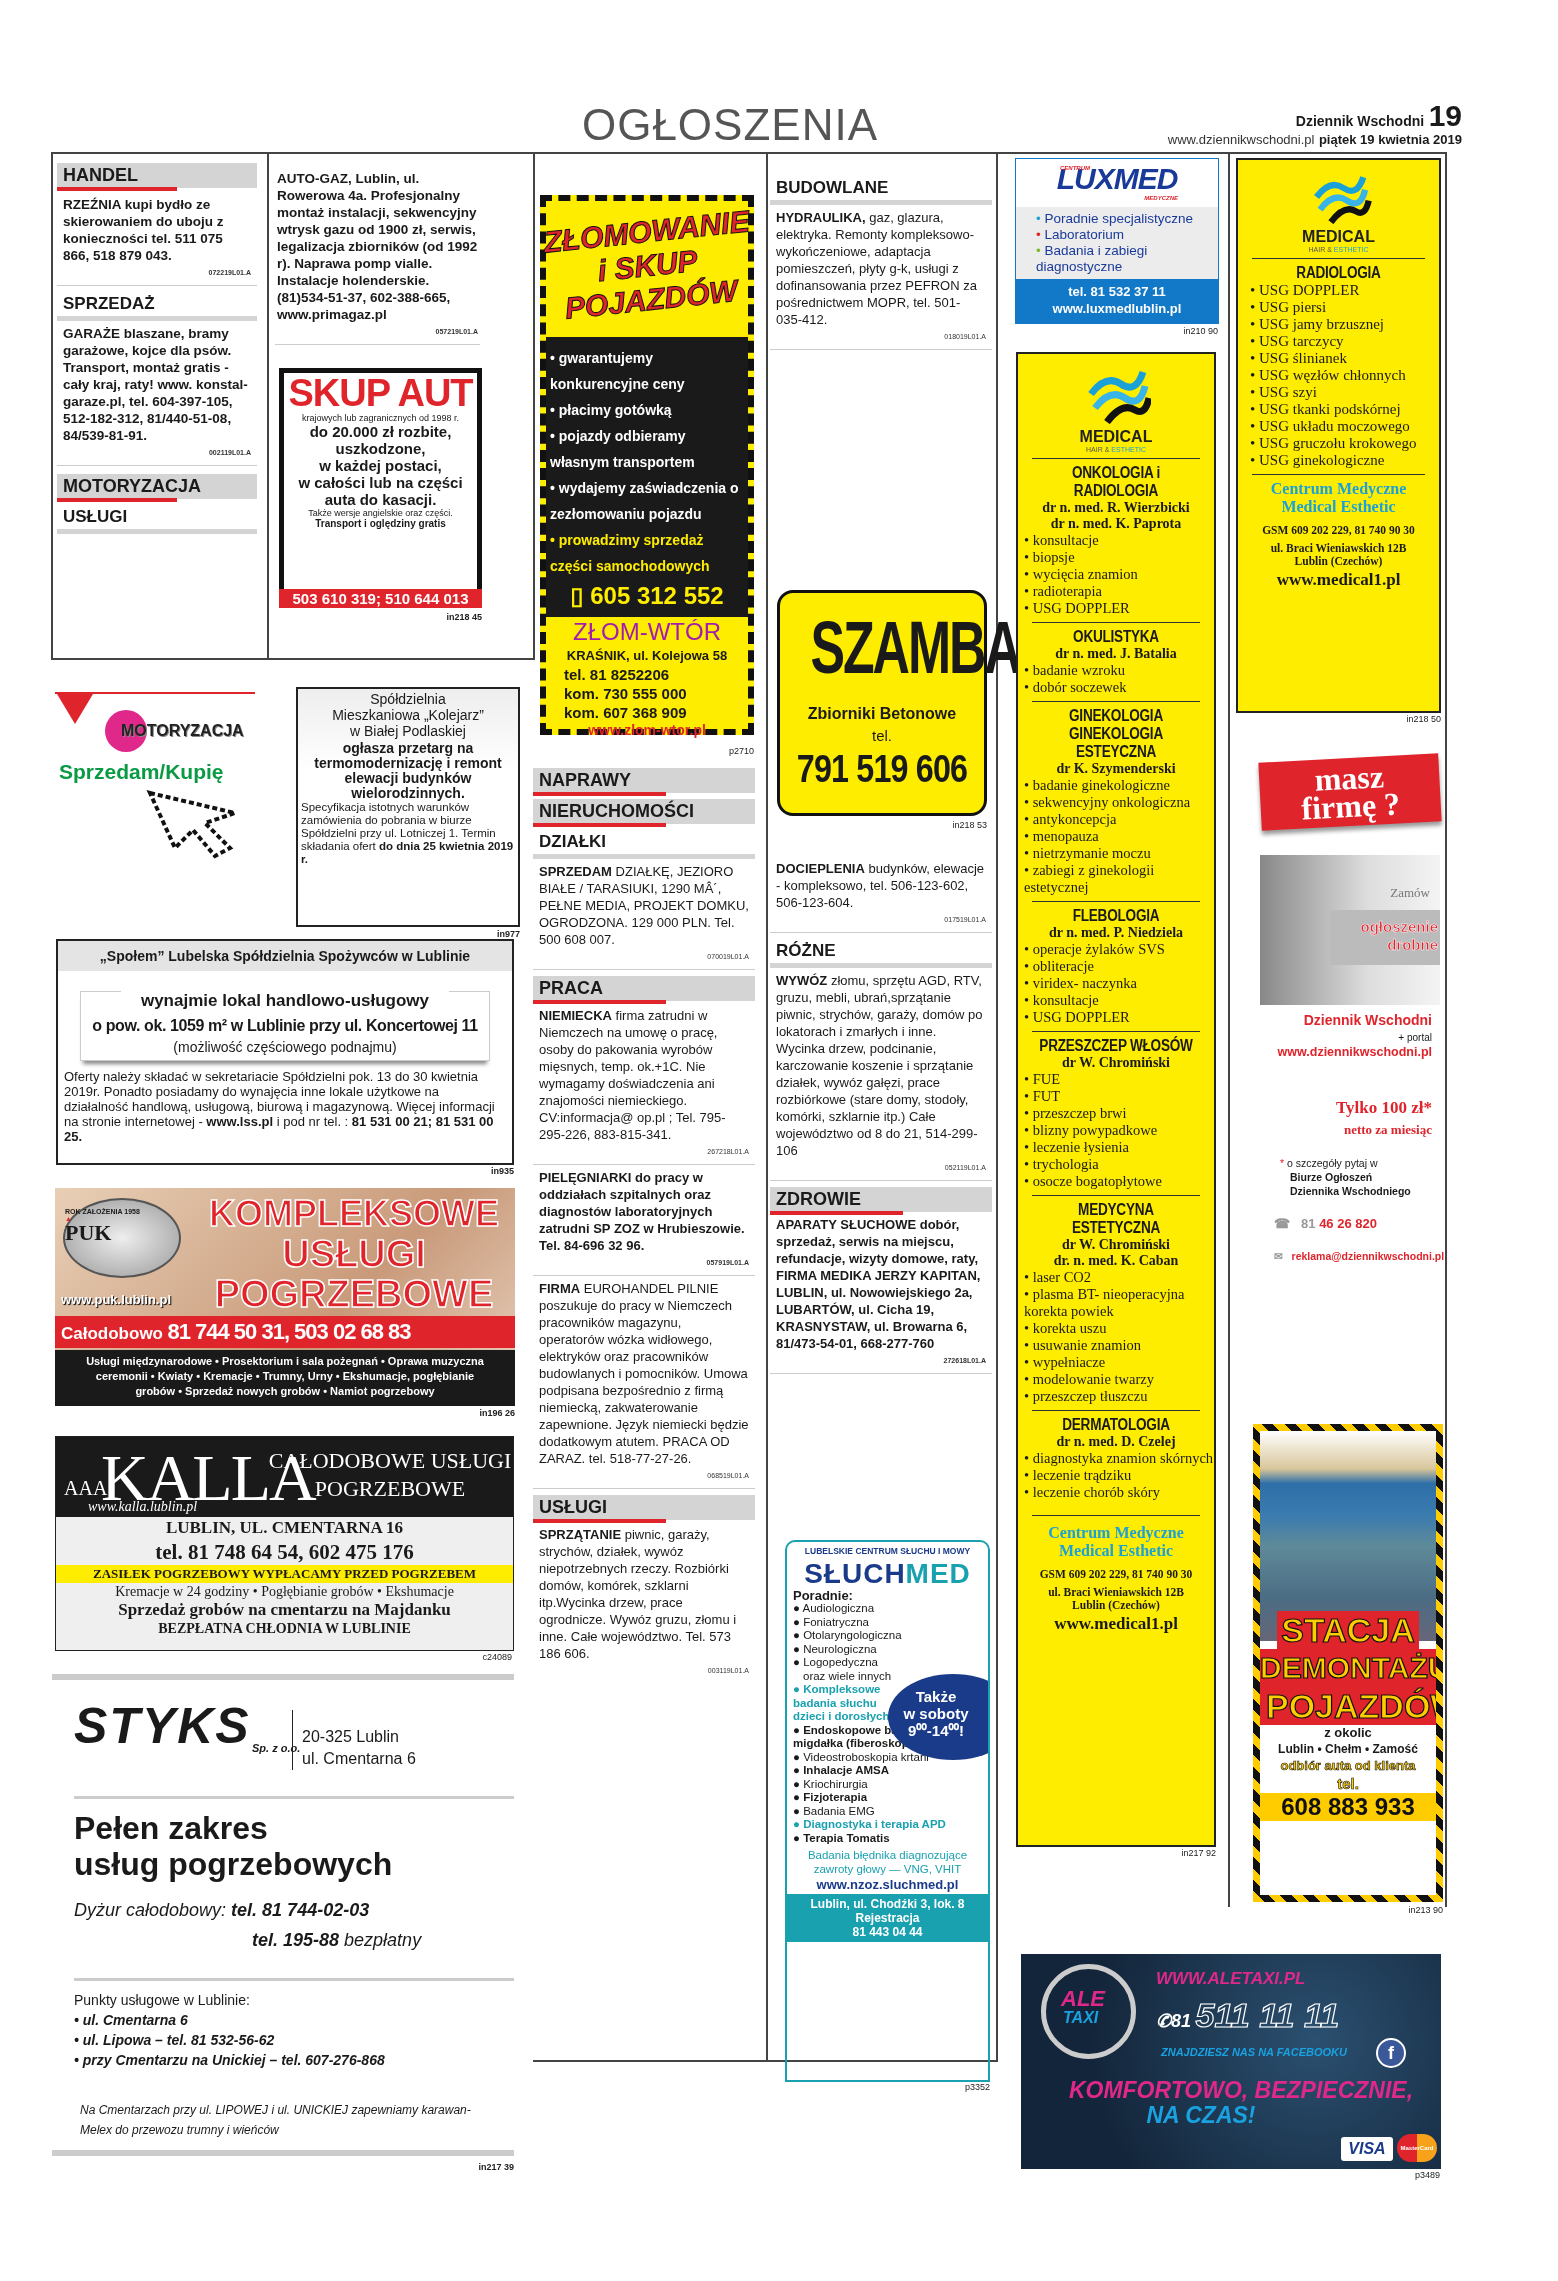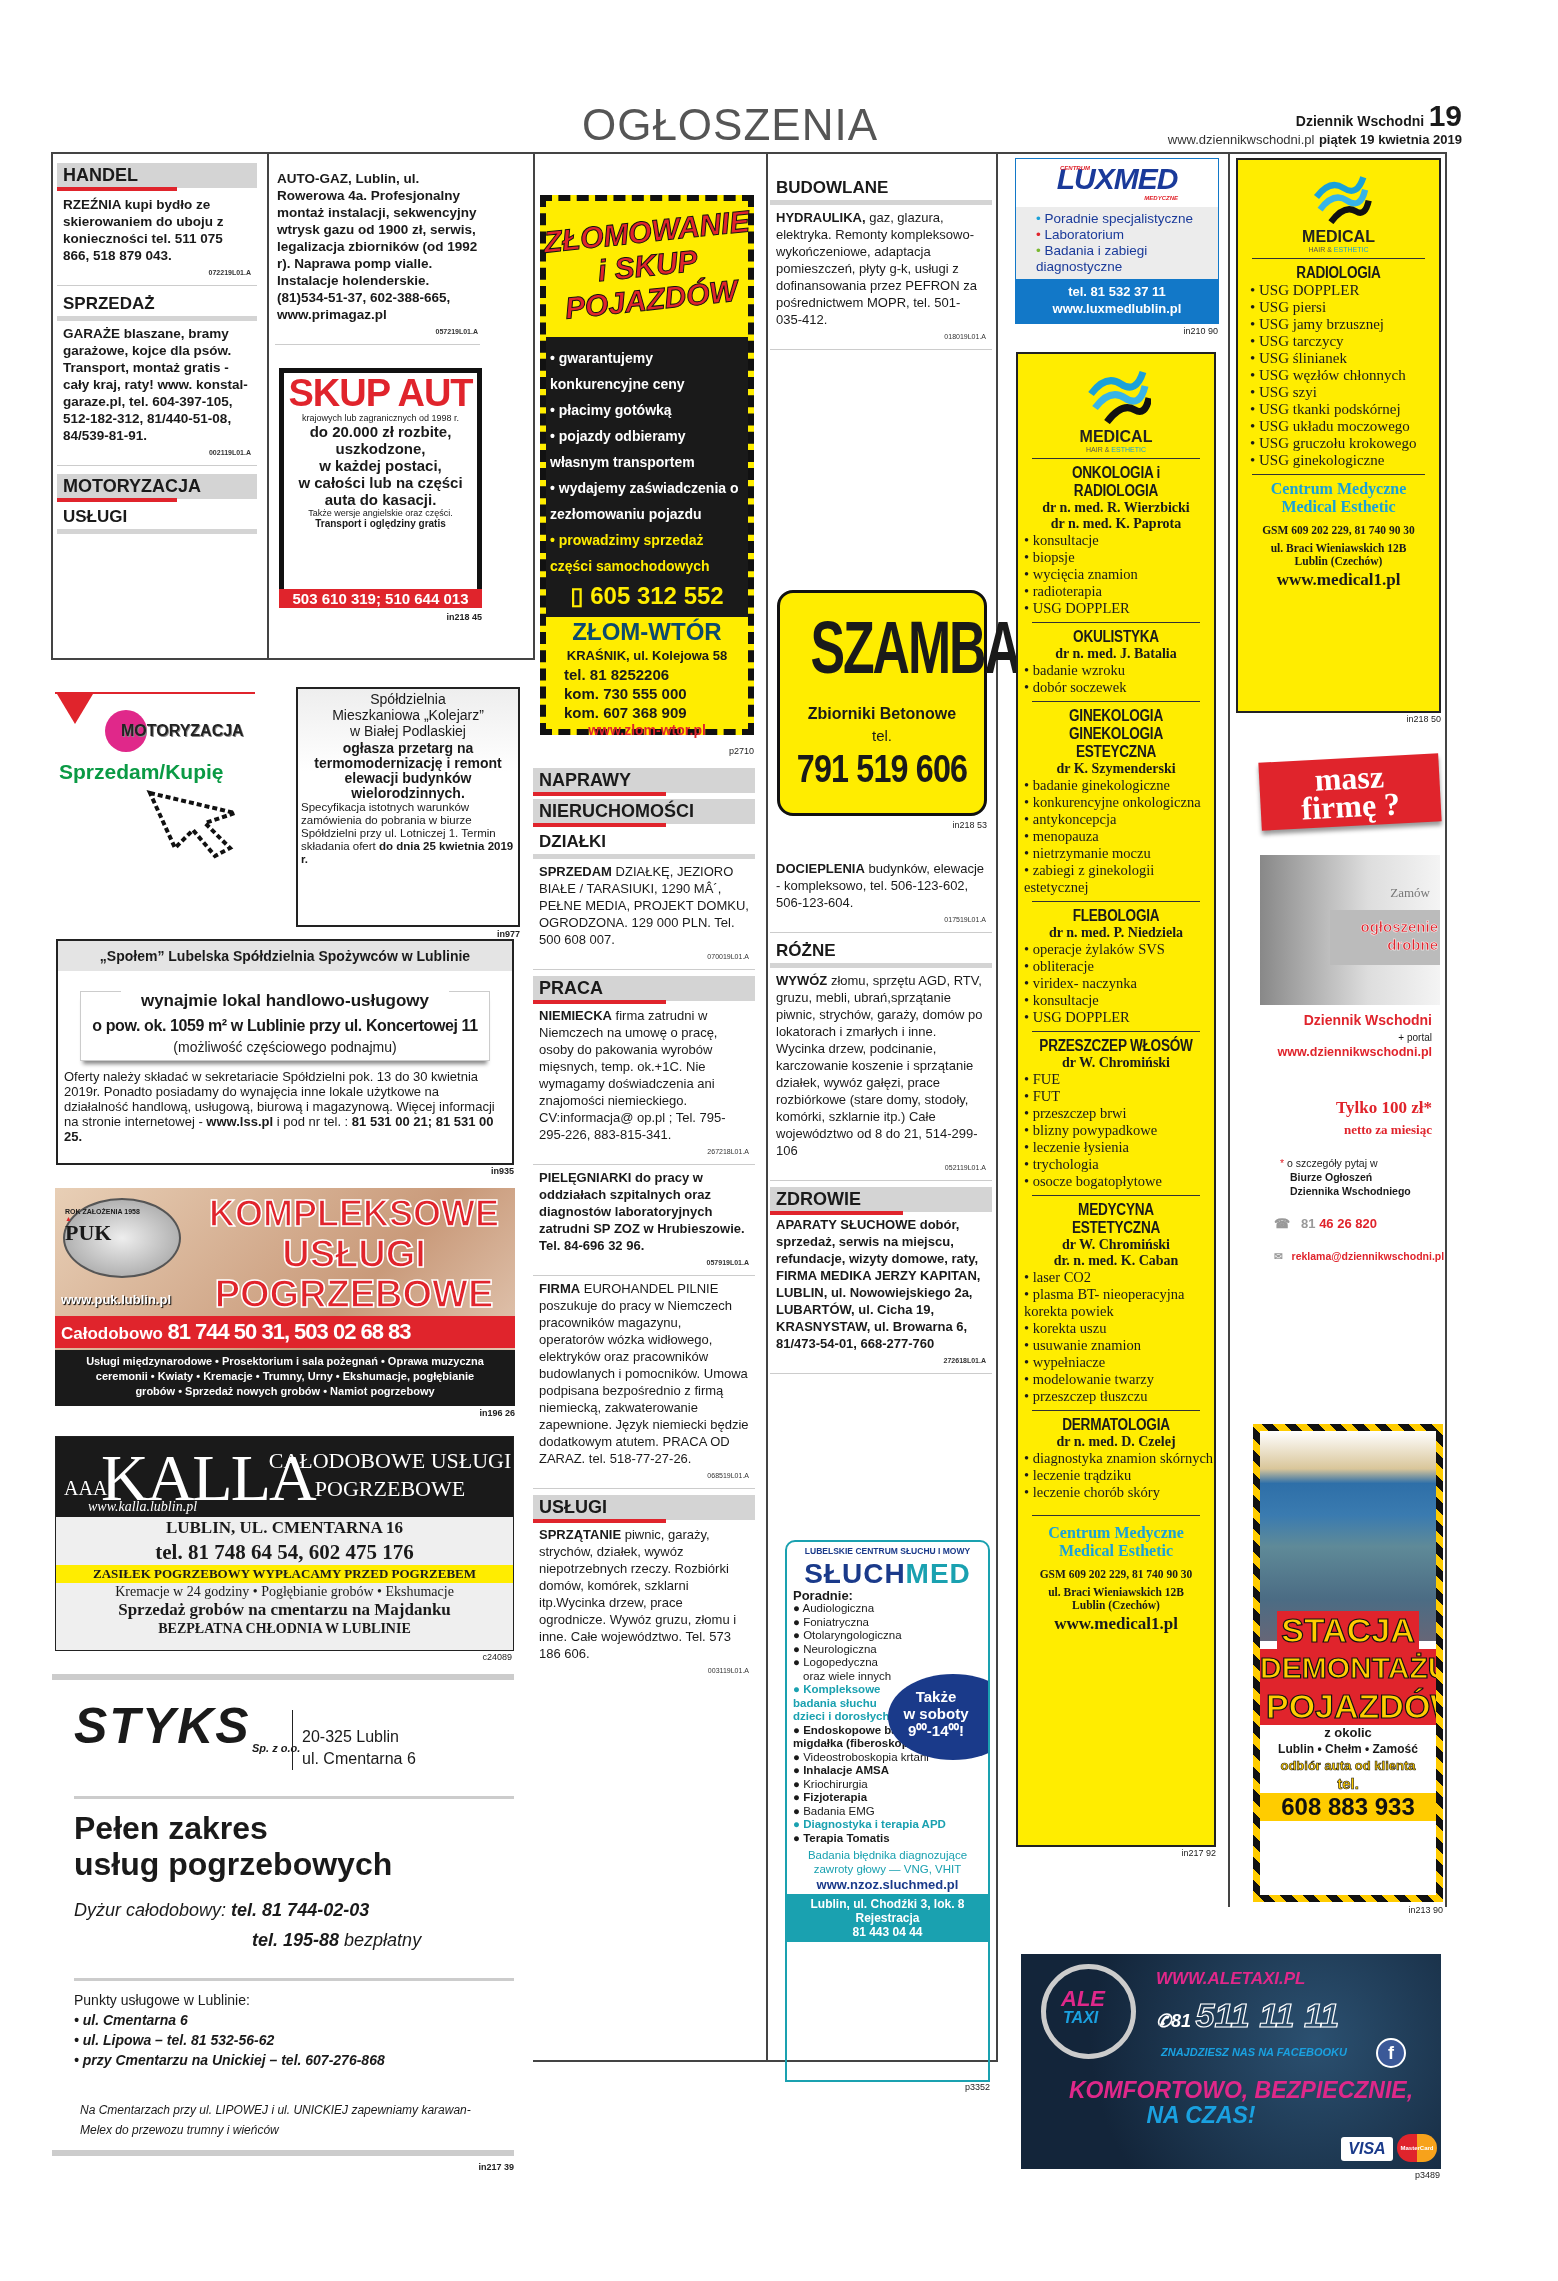--- a/index.html
+++ b/index.html
@@ -174,21 +174,21 @@
       <div>POJAZDÓW</div>
   </div>
   <div style="background:#1a1a1a;color:#fff;font-weight:bold;font-size:14px;line-height:26px;text-align:left;padding:8px 4px 4px;margin-top:20px">
     <div>• gwarantujemy konkurencyjne ceny</div>
       <div>• płacimy gotówką</div>
       <div>• pojazdy odbieramy własnym transportem</div>
       <div>• wydajemy zaświadczenia o zezłomowaniu pojazdu</div>
     <div style="color:#ffed00">• prowadzimy sprzedaż części samochodowych</div>
     <div style="color:#ffed00;font-size:24px;line-height:34px;text-align:center"><span>▯</span> <span>605 312 552</span></div>
   </div>
-  <div style="color:#0c4a6e;font-weight:bold;font-size:24px;line-height:30px">ZŁOM-WTÓR</div>
+  <div style="color:#a21caf;font-weight:normal;font-size:24px;line-height:30px">ZŁOM-WTÓR</div>
   <div style="font-weight:bold;font-size:13px;line-height:18px">KRAŚNIK, ul. Kolejowa 58</div>
   <div style="font-weight:bold;font-size:15px;line-height:19px;text-align:left;padding-left:18px">tel.     81 8252206</div>
   <div style="font-weight:bold;font-size:15px;line-height:19px;text-align:left;padding-left:18px">kom.  730 555 000</div>
   <div style="font-weight:bold;font-size:15px;line-height:19px;text-align:left;padding-left:18px">kom.  607 368 909</div>
   <div style="color:#e0242c;font-weight:bold;font-size:14px">www.zlom-wtor.pl</div>
 </div>
 <div class="abs tag" style="left:700px;top:746px;width:54px;font-weight:normal">p2710</div>
 
 <div class="abs" style="left:533px;top:768px;width:222px;height:1280px">
   <div class="sect">NAPRAWY</div>
@@ -303,21 +303,21 @@
   <ul class="medlist">
       <li>badanie wzroku</li>
       <li>dobór soczewek</li>
     </ul>
   <div class="hr"></div>
   <div class="medh" style="white-space:pre-line">GINEKOLOGIA
 GINEKOLOGIA ESTEYCZNA</div>
   <div class="medsub">dr  K. Szymenderski</div>
   <ul class="medlist">
       <li>badanie ginekologiczne</li>
-      <li>konkurencyjne onkologiczna</li>
+      <li>sekwencyjny onkologiczna</li>
       <li>antykoncepcja</li>
       <li>menopauza</li>
       <li>nietrzymanie moczu</li>
       <li>zabiegi z ginekologii estetycznej</li>
     </ul>
   <div class="hr"></div>
   <div class="medh">FLEBOLOGIA</div>
   <div class="medsub">dr n. med. P. Niedziela</div>
   <ul class="medlist">
       <li>operacje żylaków SVS</li>

